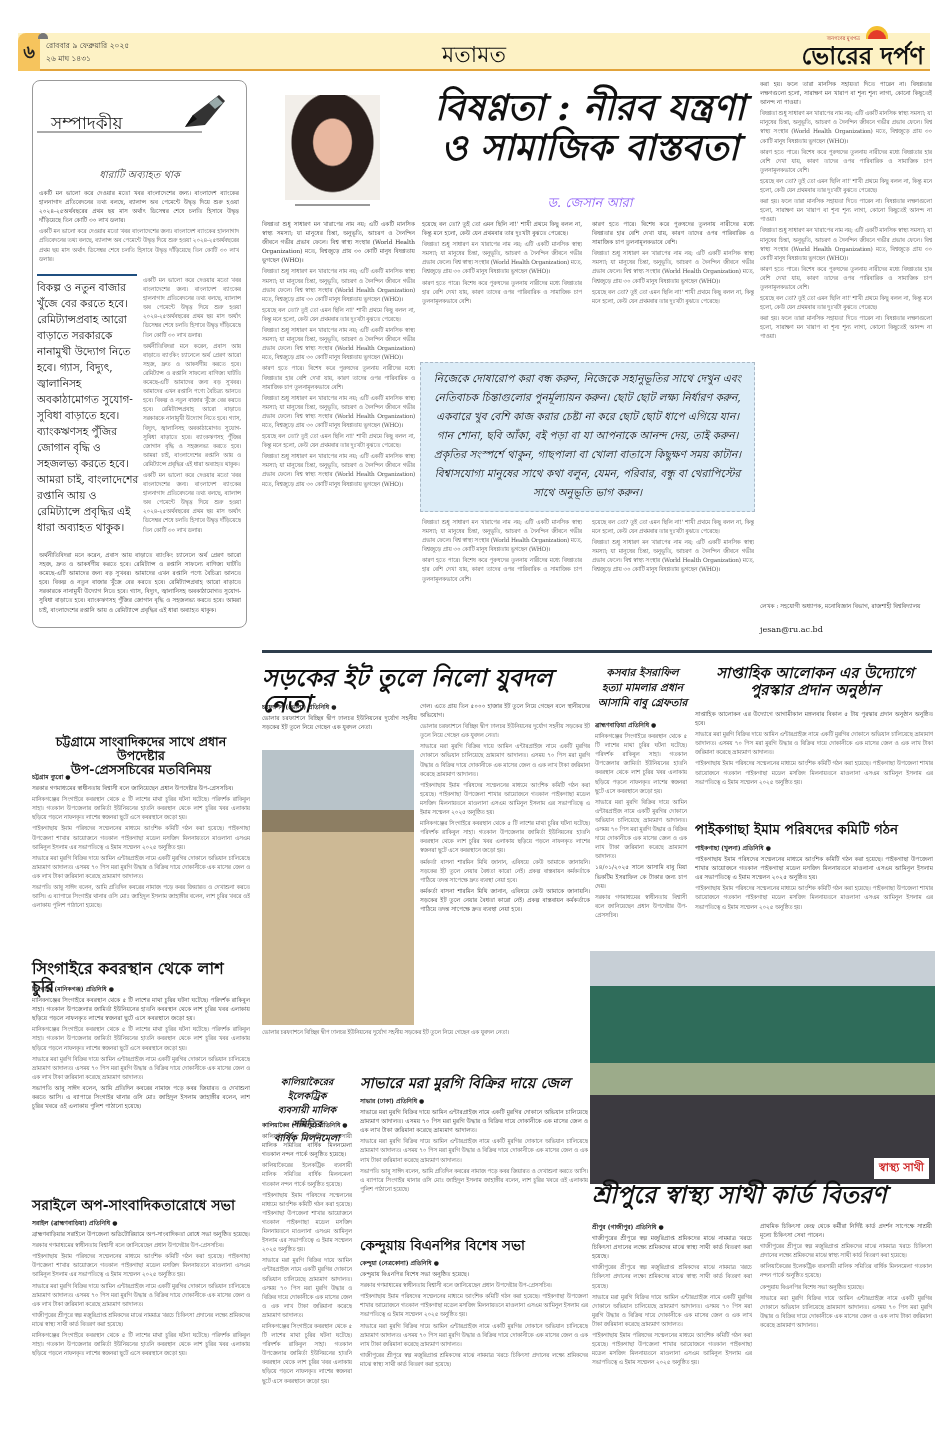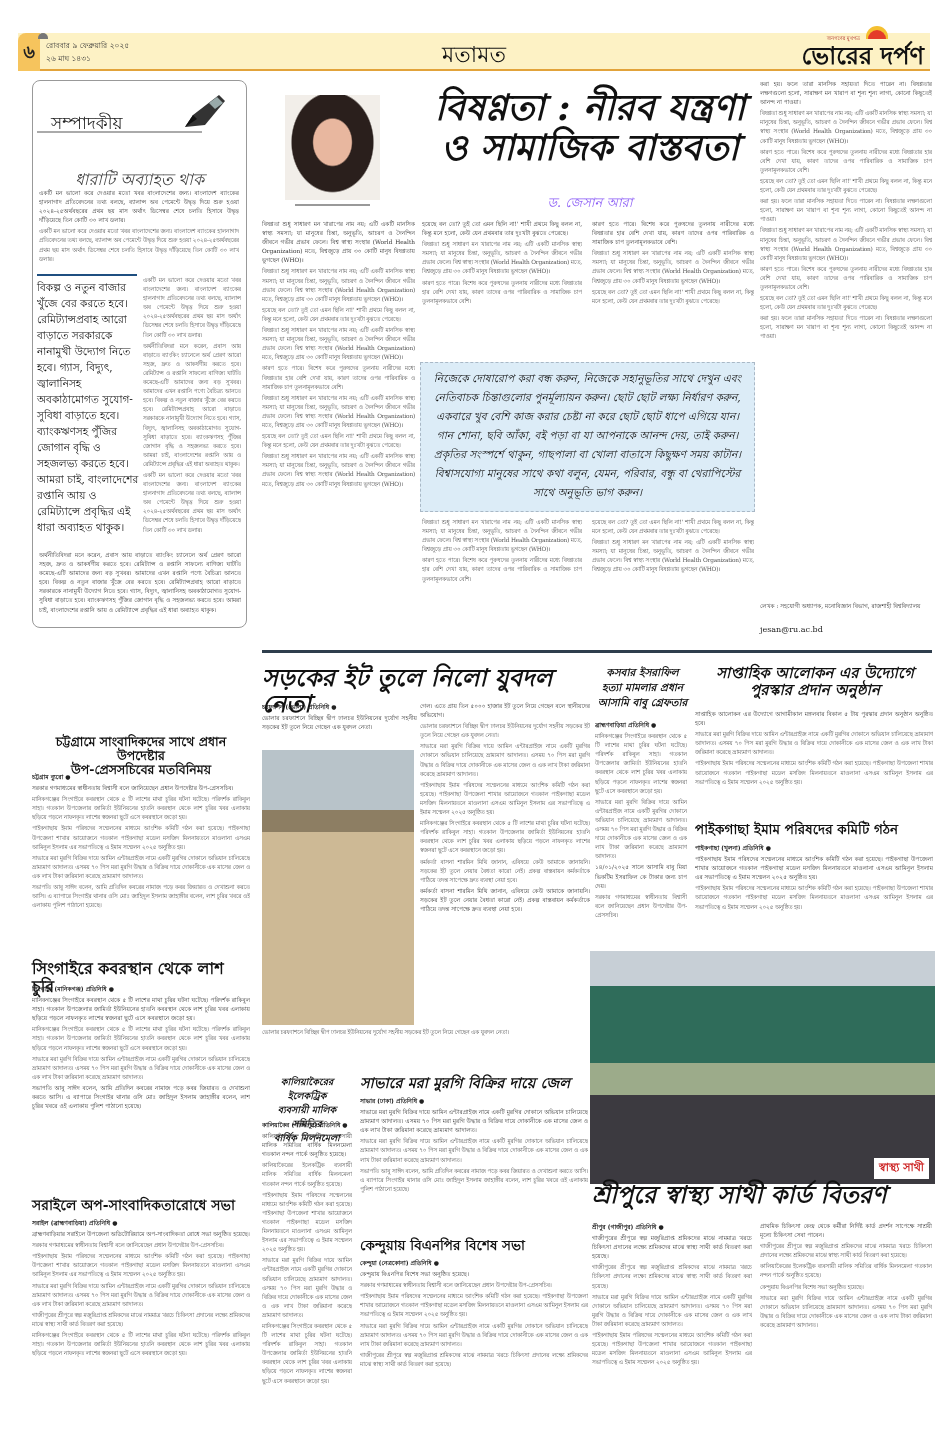--- a/index.html
+++ b/index.html
@@ -21,21 +21,21 @@
 
   .col { position: absolute; font-family: "DejaVu Serif", serif; font-size: 5.8px; line-height: 9.1px; color: #333; text-align: justify; overflow: hidden; }
   .col p { margin-bottom: 2px; }
   .filler { color: #555; letter-spacing: -0.2px; }
 
   .editorial { position: absolute; left: 32px; top: 80px; width: 215px; height: 548px; border: 1.5px solid #999; border-radius: 8px; background: #fff; }
   .ed-label { position: absolute; left: 18px; top: 29px; font-family: "DejaVu Serif", serif; font-size: 17px; color: #222; }
   .ed-rule { position: absolute; left: 4px; top: 50px; width: 165px; height: 2px; background: #aaa; }
   .pen { position: absolute; left: 150px; top: 12px; width: 44px; height: 36px; }
   .ed-title { position: absolute; left: 0; right: 0; top: 58px; text-align: center; font-family: "DejaVu Serif", serif; font-size: 20px; font-weight: bold; color: #111; }
-  .ed-sub { position: absolute; left: 0; right: 0; top: 86px; text-align: center; font-family: "DejaVu Serif", serif; font-style: italic; font-size: 16px; color: #444; }
+  .ed-sub { position: absolute; left: 0; right: 0; top: 86px; text-align: center; font-family: "DejaVu Serif", serif; font-style: italic; font-size: 10px; color: #444; }
   .ed-highlight { position: absolute; left: 4px; top: 198px; width: 102px; font-family: "DejaVu Serif", serif; font-size: 10.5px; line-height: 16px; color: #111; }
   .ed-highlight-rule { position: absolute; left: 4px; top: 193px; width: 100px; height: 2px; background: #1f4f80; }
 
   .headline { position: absolute; font-family: "DejaVu Serif", serif; color: #111; line-height: 1.1; }
   .byline-loc { font-family: "DejaVu Sans", sans-serif; font-size: 6px; font-weight: bold; color: #222; }
 
   .photo { position: absolute; background: linear-gradient(160deg, #d9d4cf, #c8b8a9); }
   .portrait { left: 285px; top: 95px; width: 95px; height: 105px; background: radial-gradient(ellipse at 50% 45%, #e8b79f 0 28%, #2a1f1c 30% 60%, #f2eee9 62%); }
   .portrait-rule { position: absolute; left: 295px; top: 204px; width: 75px; height: 1.5px; background: #999; }
 

